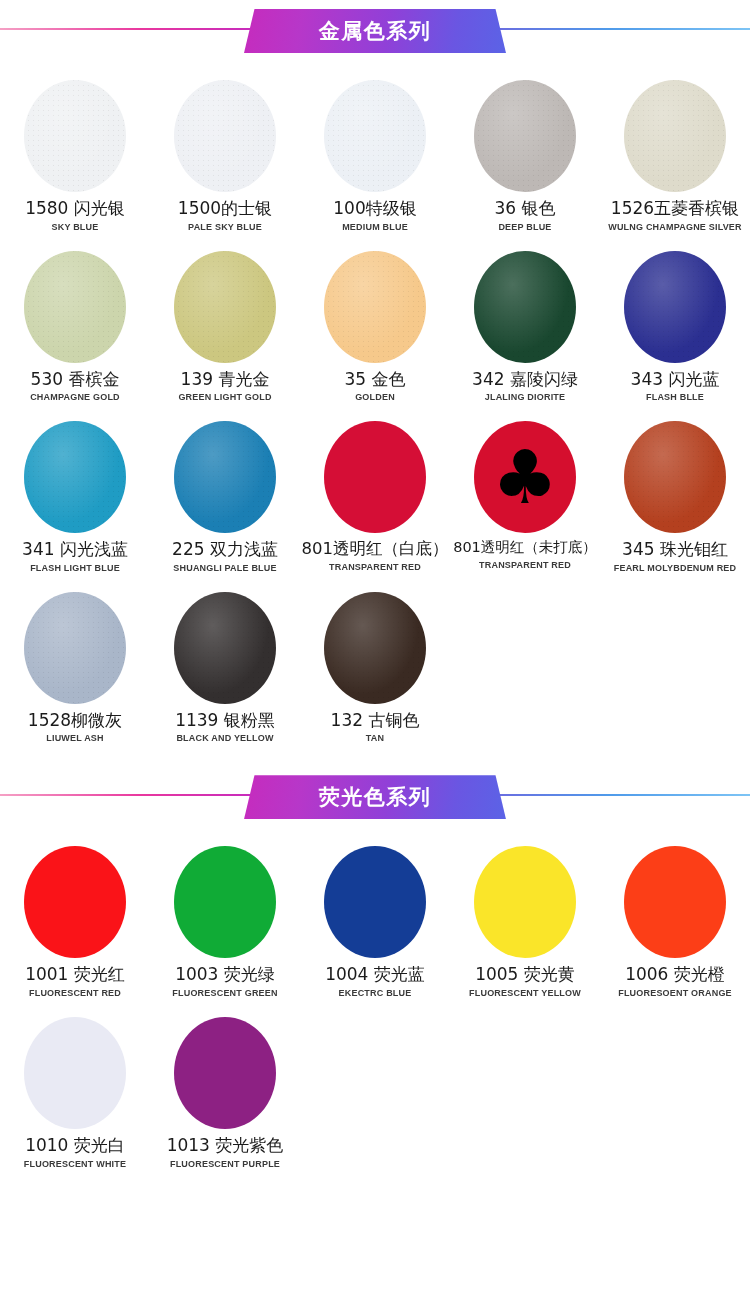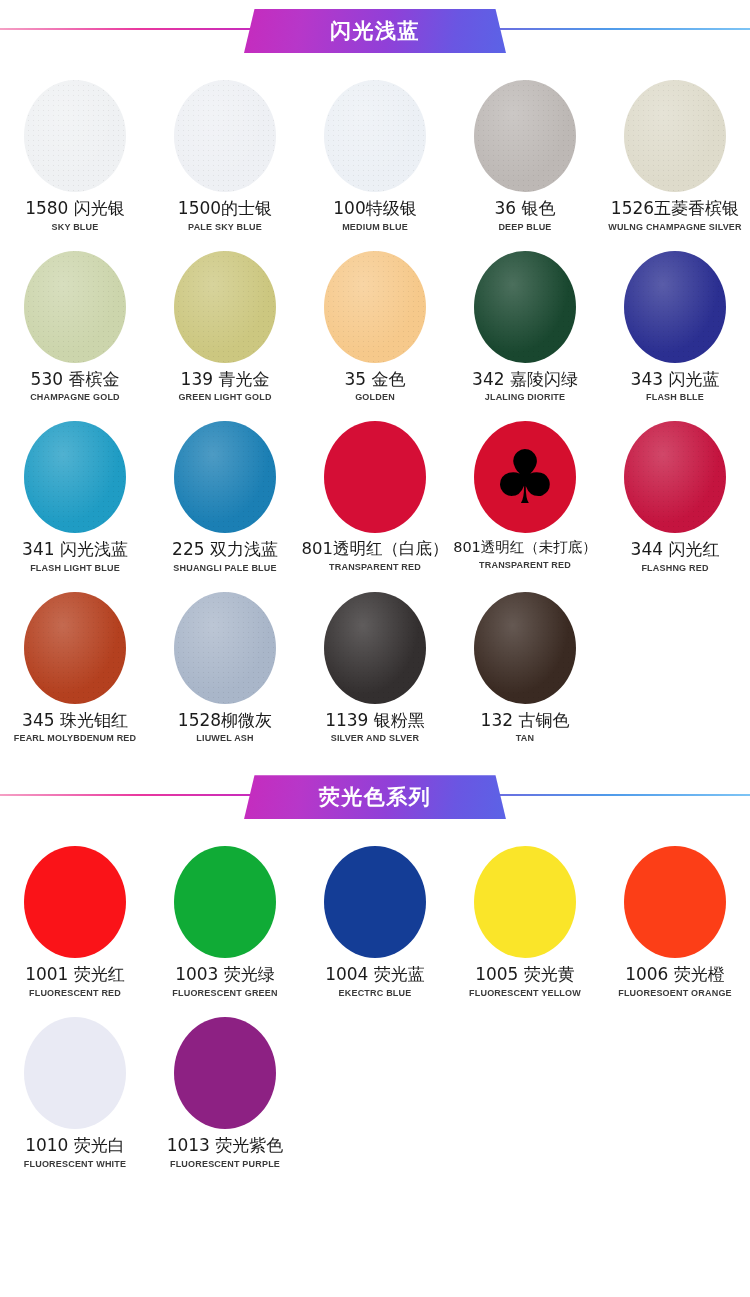--- a/index.html
+++ b/index.html
@@ -139,21 +139,21 @@
 
 <div class="page">
 
   <div class="section sec-metal">
     <div class="banner-wrap">
       <span class="banner-line left"></span>
       <span class="banner-notch left"></span>
       <span class="banner-line right"></span>
       <span class="banner-notch right"></span>
       <div class="banner">
-        <span class="banner-title">闪光浅蓝</span>
+        <span class="banner-title">金属色系列</span>
       </div>
     </div>
     <div class="grid" id="grid-metallic">
         <div class="cell">
           <div class="oval-box">
             <div class="oval" style="background: rgb(239, 241, 243);">
               <span class="tex"></span>
               <span class="sheen"></span>
             </div>
           </div>
@@ -281,30 +281,20 @@
           <div class="oval-box">
             <div class="oval flat" style="background: rgb(213, 14, 46);">
               <span class="club">♣</span>
             </div>
           </div>
           <div class="cn-name" style="font-size: 14.5px;">801透明红（未打底）</div>
           <div class="en-name">TRANSPARENT RED</div>
         </div>
         <div class="cell">
           <div class="oval-box">
-            <div class="oval" style="background: rgb(196, 20, 63);">
-              <span class="tex"></span>
-              <span class="sheen"></span>
-            </div>
-          </div>
-          <div class="cn-name">344 闪光红</div>
-          <div class="en-name">FLASHNG RED</div>
-        </div>
-        <div class="cell">
-          <div class="oval-box">
             <div class="oval" style="background: rgb(180, 64, 31);">
               <span class="tex"></span>
               <span class="sheen"></span>
             </div>
           </div>
           <div class="cn-name">345 珠光钼红</div>
           <div class="en-name">FEARL MOLYBDENUM RED</div>
         </div>
         <div class="cell">
           <div class="oval-box">
@@ -317,21 +307,21 @@
           <div class="en-name">LIUWEL ASH</div>
         </div>
         <div class="cell">
           <div class="oval-box">
             <div class="oval" style="background: rgb(51, 47, 47);">
               <span class="tex"></span>
               <span class="sheen"></span>
             </div>
           </div>
           <div class="cn-name">1139 银粉黑</div>
-          <div class="en-name">SILVER AND SLVER</div>
+          <div class="en-name">BLACK AND YELLOW</div>
         </div>
         <div class="cell">
           <div class="oval-box">
             <div class="oval" style="background: rgb(58, 42, 34);">
               <span class="tex"></span>
               <span class="sheen"></span>
             </div>
           </div>
           <div class="cn-name">132 古铜色</div>
           <div class="en-name">TAN</div>

